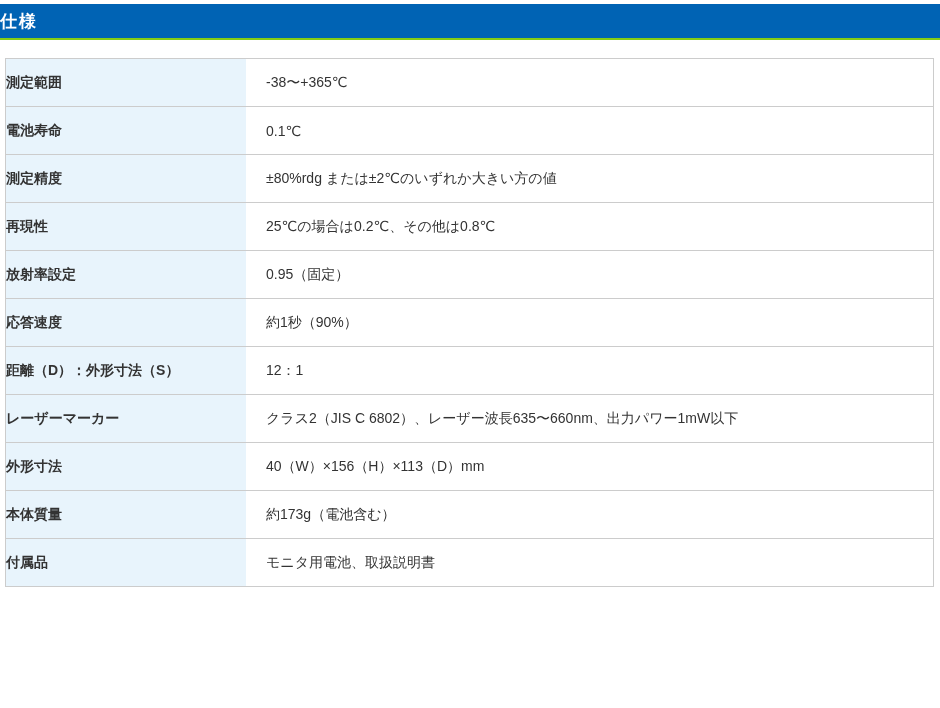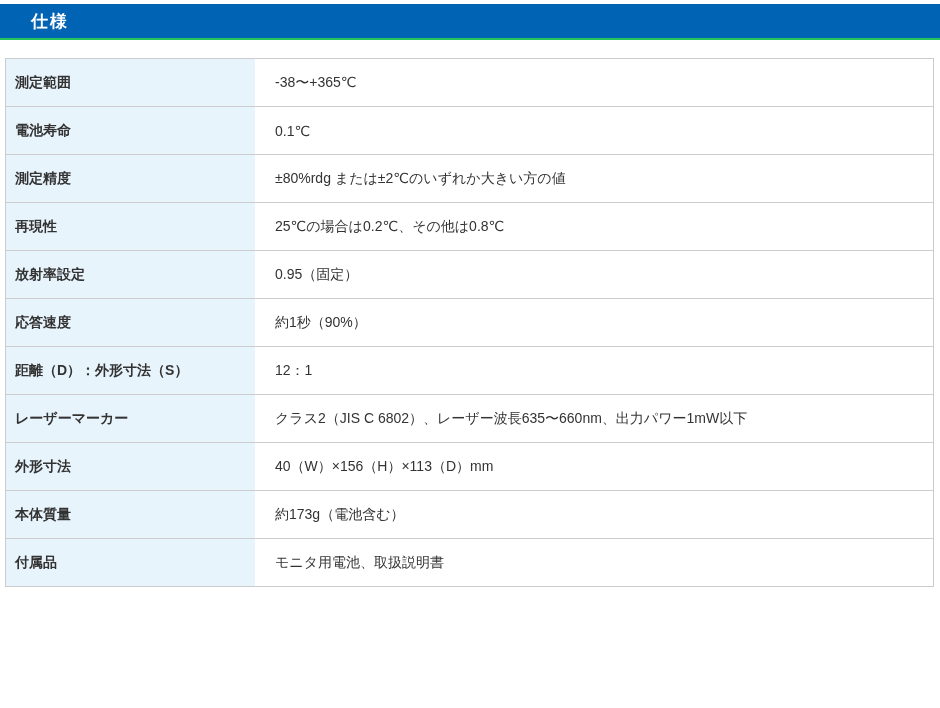--- a/index.html
+++ b/index.html
@@ -12,24 +12,24 @@
     width: 940px;
     height: 708px;
     overflow: hidden;
     color: #333333;
   }
   
   .section-header {
     margin-top: 4px;
     height: 34px;
     background: #0063b4;
-    border-bottom: 2px solid #22c55e;
+    border-bottom: 2px solid #84cc16;
     display: flex;
     align-items: center;
-    padding-left: 31px;
+    padding-left: 0;
     box-sizing: content-box;
   }
   .section-header .title {
     color: #ffffff;
     font-size: 17px;
     font-weight: bold;
     letter-spacing: 2px;
     line-height: 1;
   }
   
@@ -47,21 +47,21 @@
     border-bottom: 1px solid #cccccc;
     height: 48px;
   }
   table.spec-table th {
     width: 234px;
     background: #e8f4fc;
     font-weight: bold;
     font-size: 14px;
     text-align: left;
     vertical-align: middle;
-    padding: 0 6px 0 9px;
+    padding: 0 6px 0 0;
     color: #333333;
   }
   table.spec-table td {
     background: #ffffff;
     font-size: 14px;
     font-weight: normal;
     vertical-align: middle;
     padding: 0 10px 0 20px;
     color: #333333;
   }

